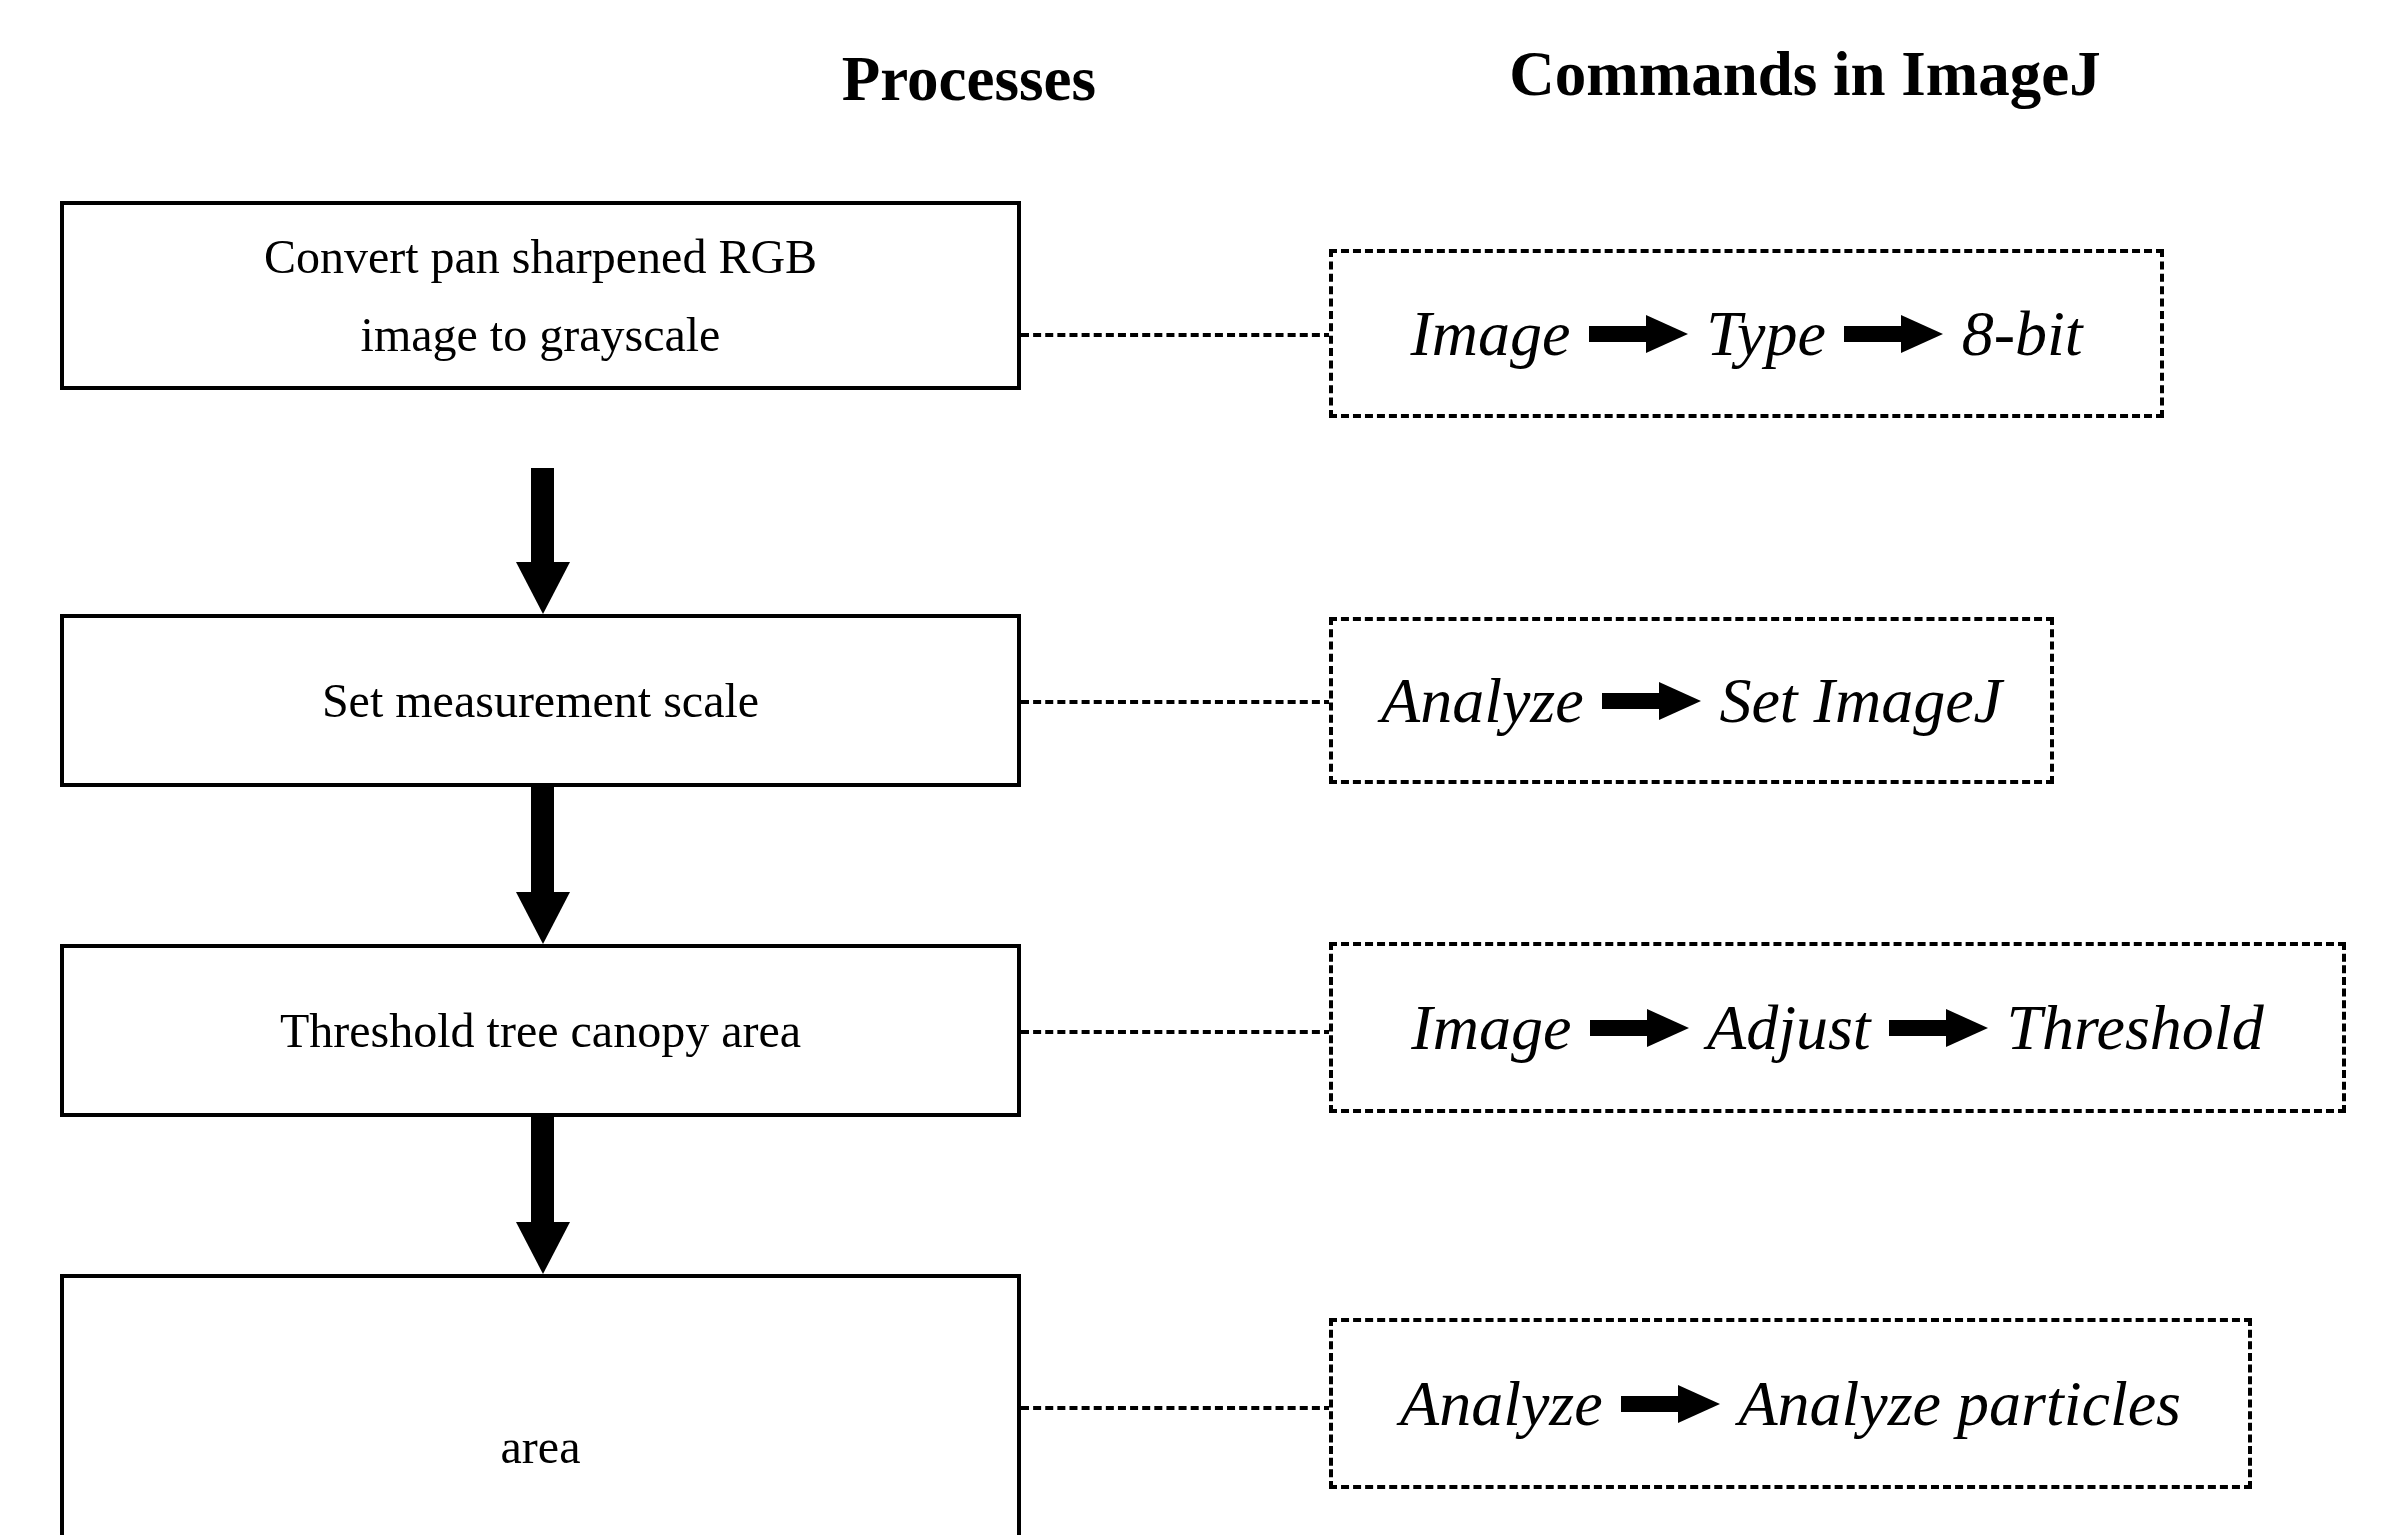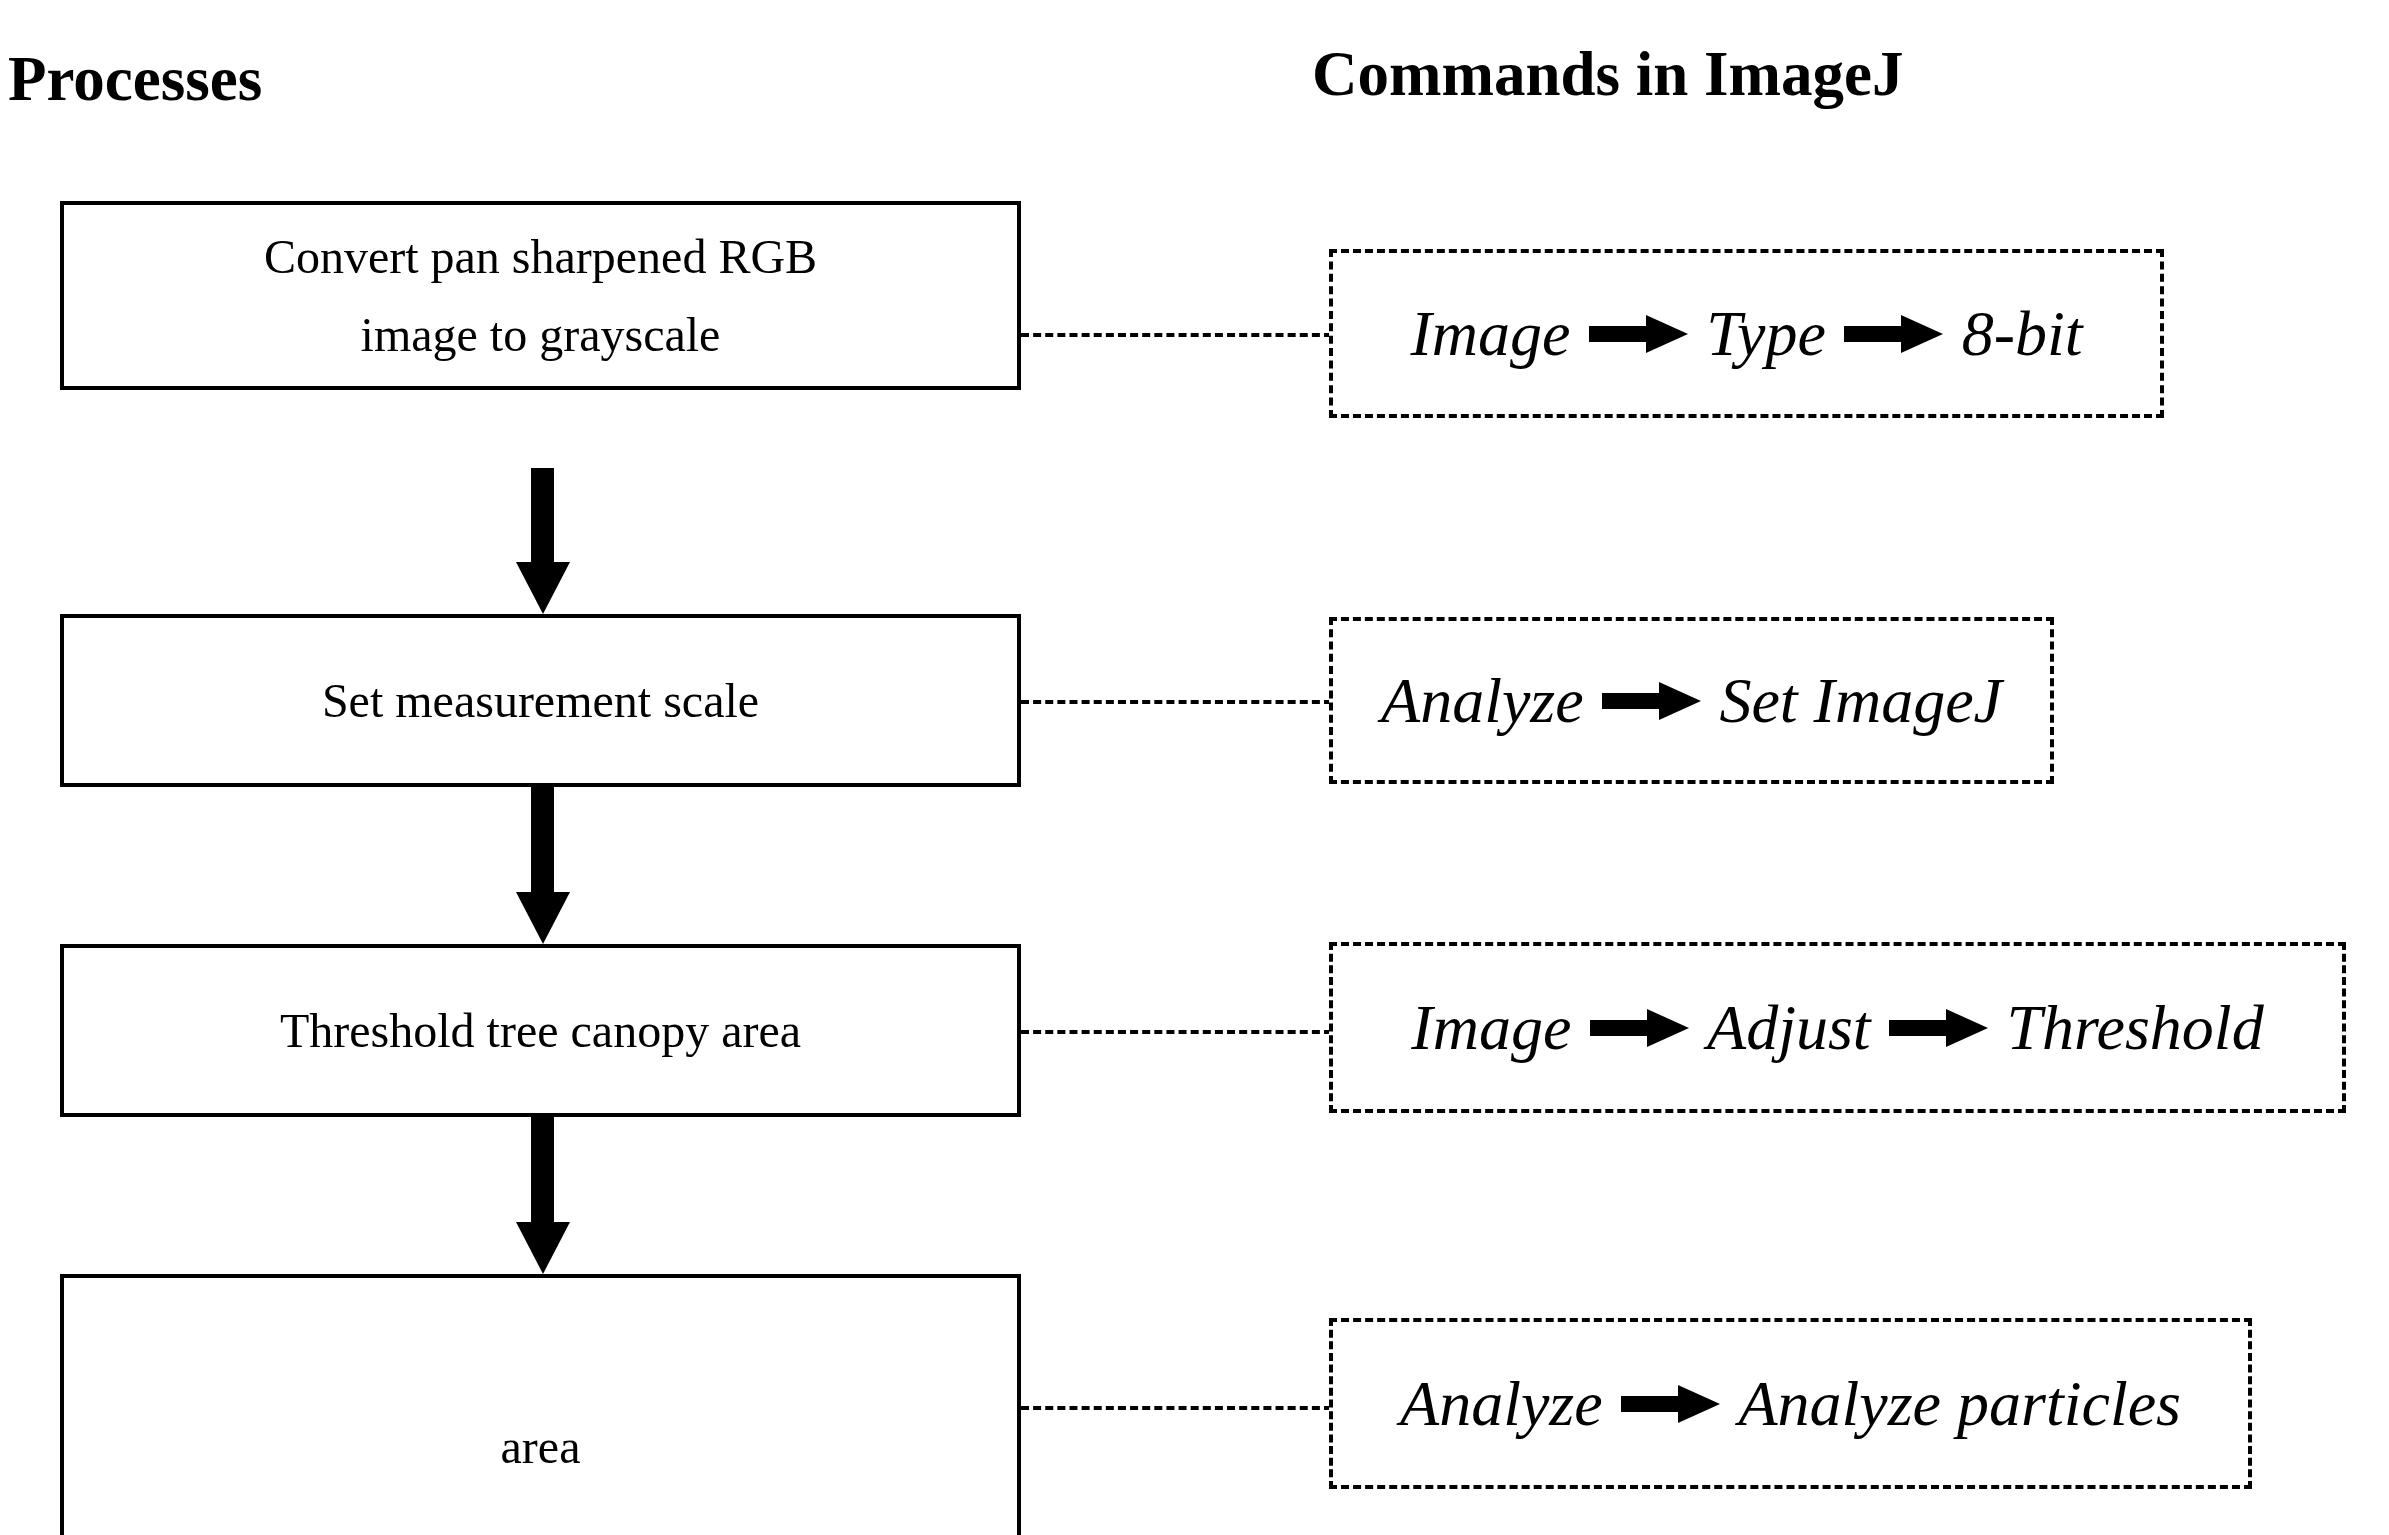--- a/index.html
+++ b/index.html
@@ -19,22 +19,22 @@
 
   
   .col-title {
     position: absolute;
     font-weight: bold;
     font-size: 63px;
     line-height: 1;
     white-space: nowrap;
     color: #000;
   }
-  #title-processes { left: 8px; width: 1078px; text-align: left; top: 48px; }
-  #title-commands  { left: 1312px; width: 986px; top: 43px; }
+  #title-processes { left: 0; width: 1078px; text-align: right; top: 48px; padding-left: 18px; }
+  #title-commands  { left: 1312px; width: 986px; text-align: center; top: 43px; }
 
   
   .proc-box {
     position: absolute;
     left: 60px;
     width: 961px;
     box-sizing: border-box;
     border: 4.2px solid #000;
     background: #fff;
     display: flex;

